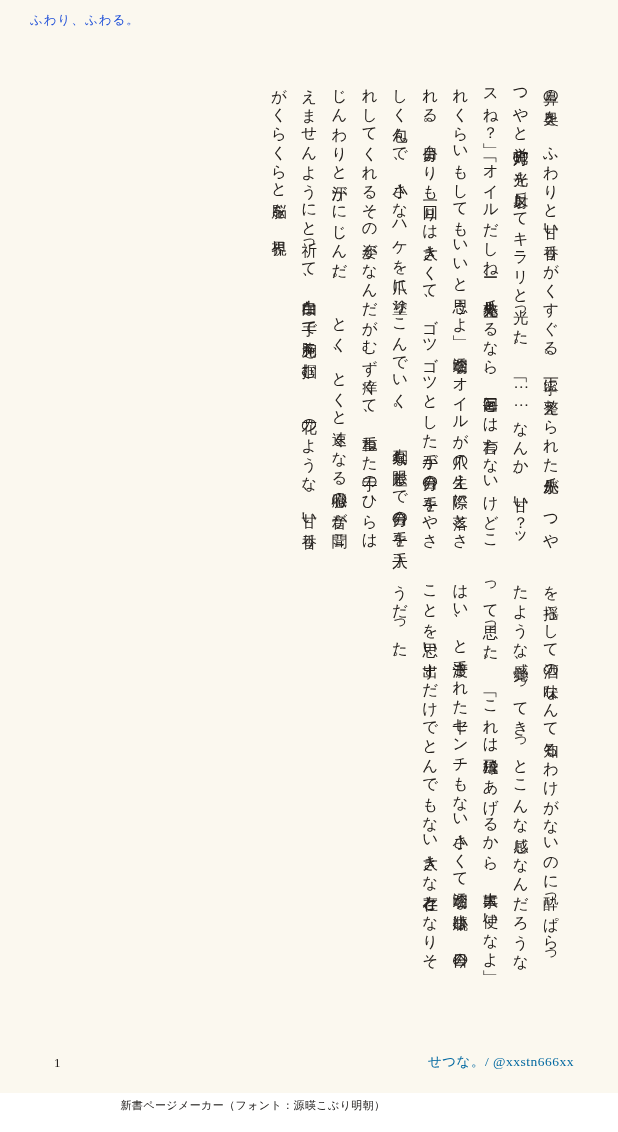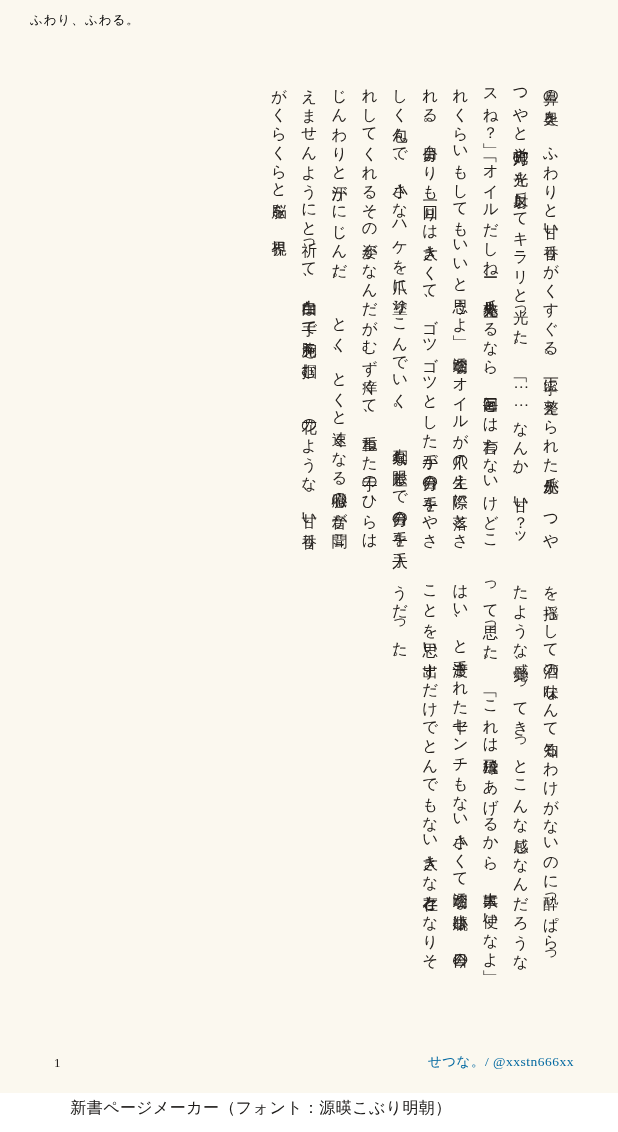--- a/index.html
+++ b/index.html
@@ -29,21 +29,21 @@
     left: 28px;
     top: 26px;
     width: 562px;
     height: 1010px;
   }
   .title {
     position: absolute;
     left: 30px;
     top: 12px;
     font-size: 12.5px;
-    color: #000000;
+    color: #1d4ed8;
     letter-spacing: 1px;
     writing-mode: horizontal-tb;
   }
   .vblock {
     position: absolute;
     writing-mode: vertical-rl;
     text-orientation: upright;
     font-size: 15.5px;
     line-height: 1.95;
     color: #231f1c;
@@ -83,25 +83,25 @@
   .byline {
     position: absolute;
     right: 44px;
     bottom: 0;
     font-size: 13.5px;
     color: #0369a1;
     letter-spacing: 0.5px;
   }
   .caption {
     position: absolute;
-    left: 12px;
+    left: 4px;
     top: 1098px;
     width: 498px;
     text-align: center;
-    font-size: 16px;
+    font-size: 11px;
     color: #1d1b19;
     letter-spacing: 0.4px;
   }
 </style>
 </head>
 <body>
 
 <div class="page">
 
   <div class="title">ふわり、ふわる。</div>

